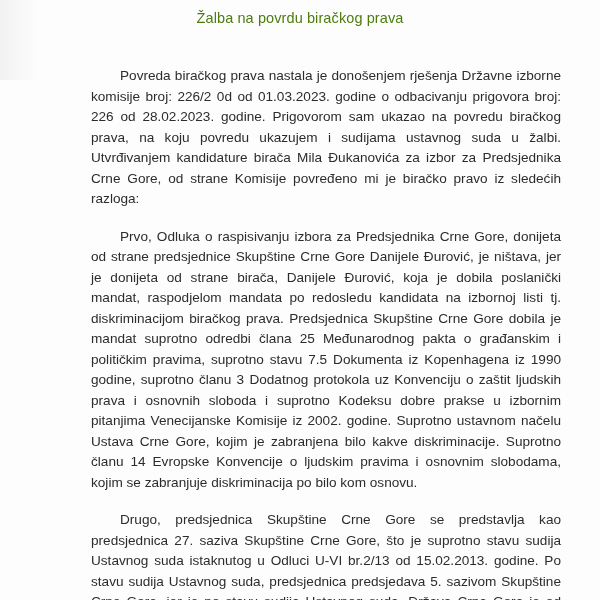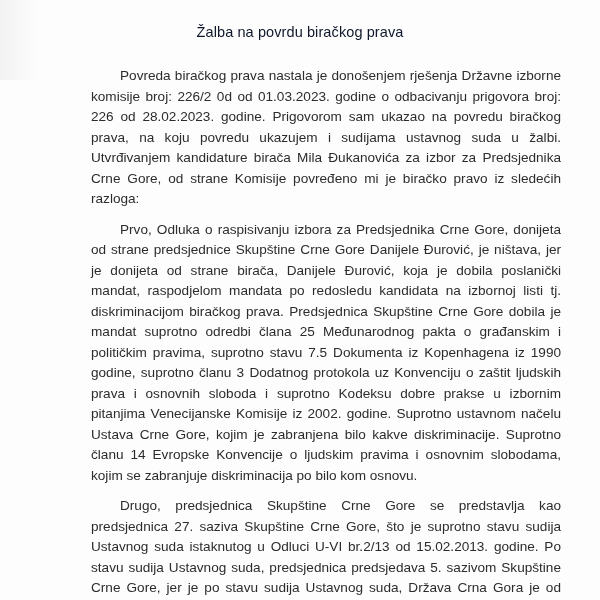--- a/index.html
+++ b/index.html
@@ -23,43 +23,43 @@
     }
     .scan-shade {
       position: absolute;
       left: 0; top: 0;
       width: 40px; height: 80px;
       background: linear-gradient(90deg, #f2f2f2, rgba(255,255,255,0));
     }
     .title {
       position: absolute;
       left: 0; right: 0;
-      top: 24px;
+      top: 10px;
       text-align: center;
       font-size: 14.5px;
       letter-spacing: 0.1px;
-      color: #0f172a;
+      color: #4d7c0f;
     }
     .body {
       position: absolute;
       left: 91px;
       width: 470px;
       top: 66px;
       font-size: 13.6px;
       line-height: 20.5px;
       text-align: justify;
       color: #2c2c2c;
     }
     .para {
       margin: 0;
       text-indent: 29px;
       text-align: justify;
     }
     .para + .para {
-      margin-top: 10px;
+      margin-top: 17px;
     }
   </style>
 </head>
 <body>
 
 <div class="page">
   <div class="scan-shade"></div>
 
   <div class="title">Žalba na povrdu biračkog prava</div>
 

